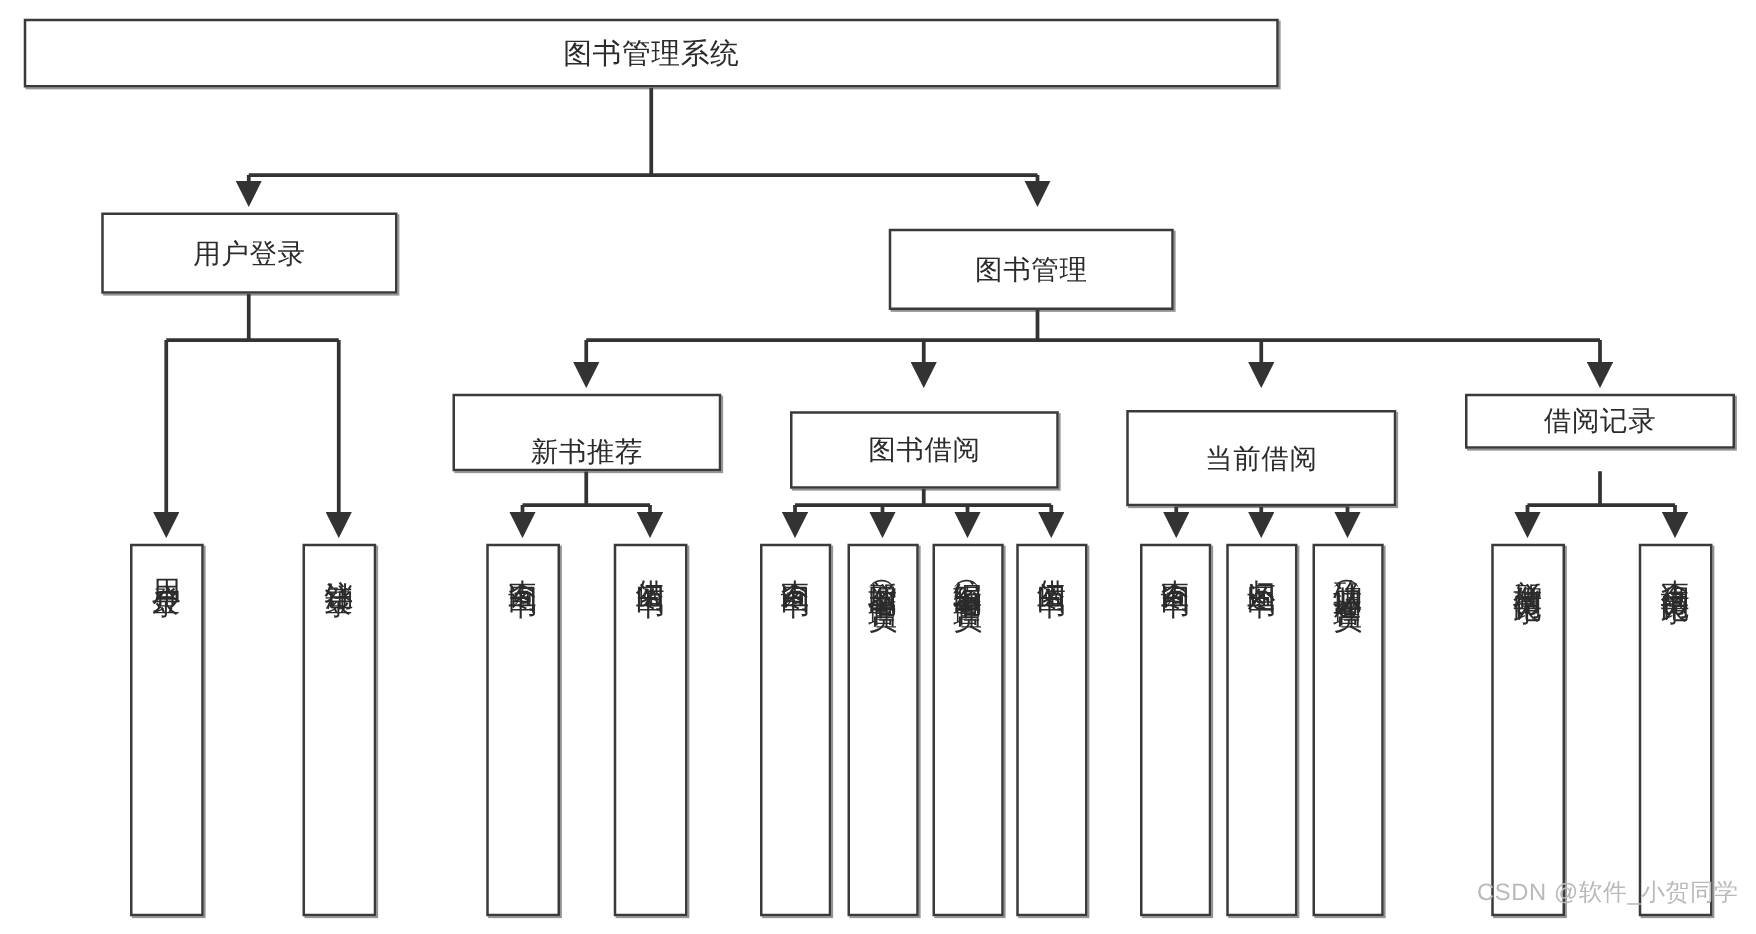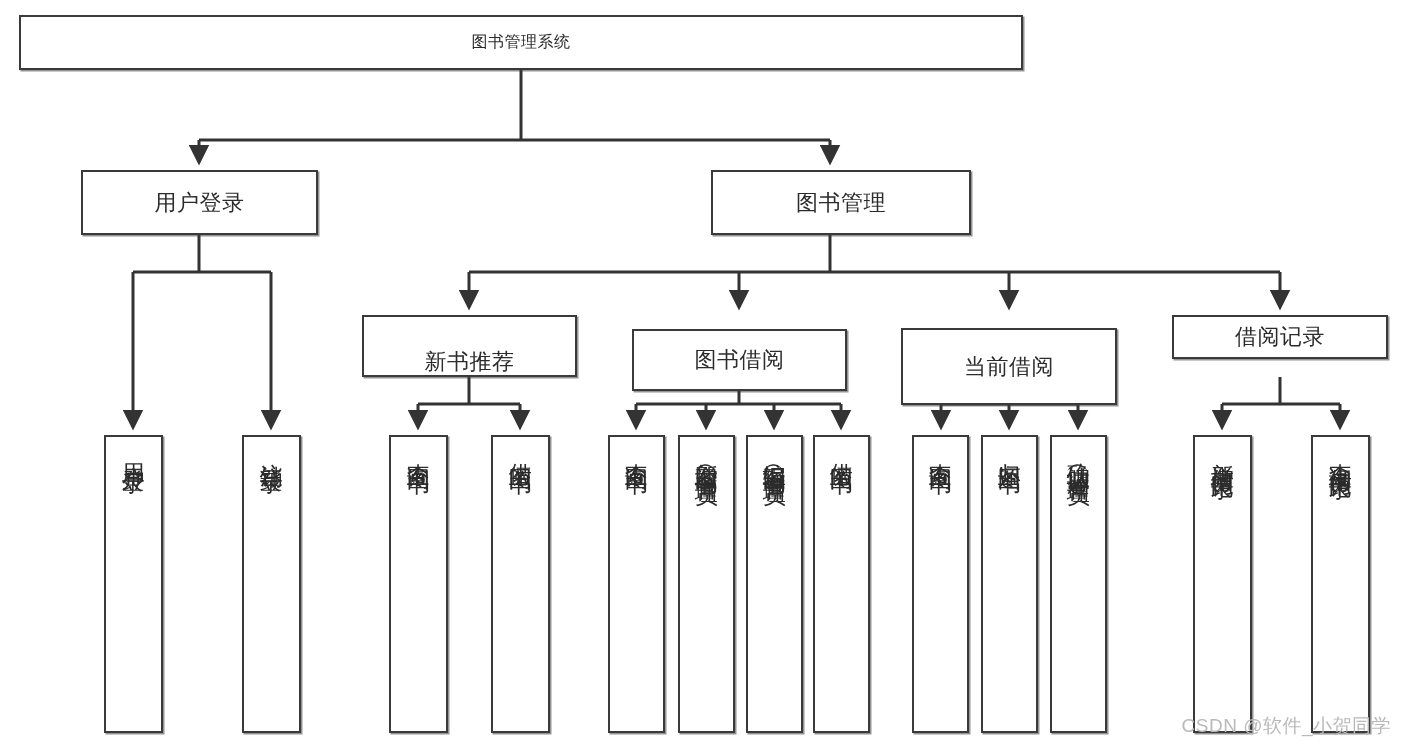--- a/index.html
+++ b/index.html
@@ -24,37 +24,37 @@
   .node .lbl{
     display:block;
     text-align:center;
     line-height:1.18;
     white-space:nowrap;
   }
   .node.horiz .lbl{
     font-size:22px;
     letter-spacing:0.5px;
   }
-  .node.root .lbl{font-size:16px;}
+  .node.root .lbl{font-size:23px;}
   .node.vert{
     align-items:flex-start;
     padding-top:8px;
   }
   .node.vert .lbl{
     writing-mode:vertical-rl;
     text-orientation:upright;
     font-size:23px;
     line-height:1.06;
     letter-spacing:3px;
     white-space:nowrap;
     margin:0 auto;
   }
   .watermark{
     position:absolute;
-    right:14px;bottom:8px;
+    right:14px;bottom:20px;
     font-size:19px;
     color:#b9b9b9;
     letter-spacing:0.5px;
     white-space:nowrap;
     pointer-events:none;
   }
 </style>
 </head>
 <body>
 
@@ -110,21 +110,21 @@
     </g>
   </svg>
 
   <div class="node horiz root" style="left:19px;top:15px;width:1004px;height:55px;">
     <span class="lbl">图书管理系统</span>
   </div>
 
   <div class="node horiz" style="left:81px;top:170px;width:237px;height:65px;">
     <span class="lbl">用户登录</span>
   </div>
-  <div class="node horiz" style="left:711px;top:170px;width:260px;height:65px;">
+  <div class="node horiz" style="left:711px;top:183px;width:228px;height:65px;">
     <span class="lbl">图书管理</span>
   </div>
 
   <div class="node horiz" style="left:362px;top:315px;width:215px;height:62px;align-items:flex-end;">
     <span class="lbl">新书推荐</span>
   </div>
   <div class="node horiz" style="left:632px;top:329px;width:215px;height:62px;">
     <span class="lbl">图书借阅</span>
   </div>
   <div class="node horiz" style="left:901px;top:315px;width:216px;height:77px;margin-top:13px;">

